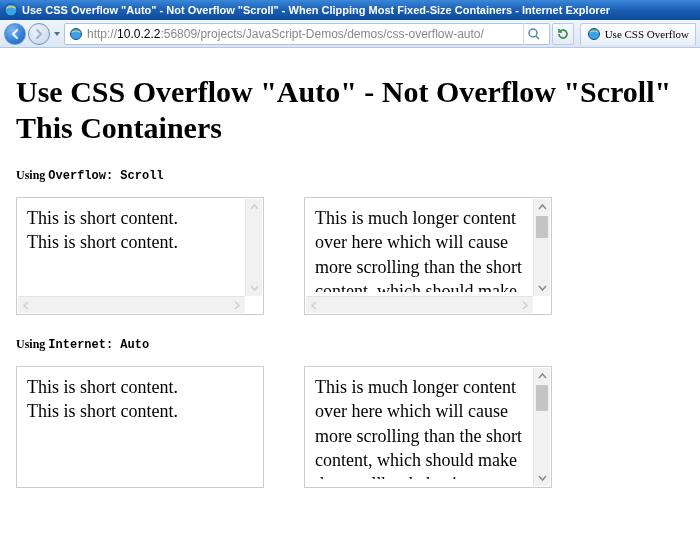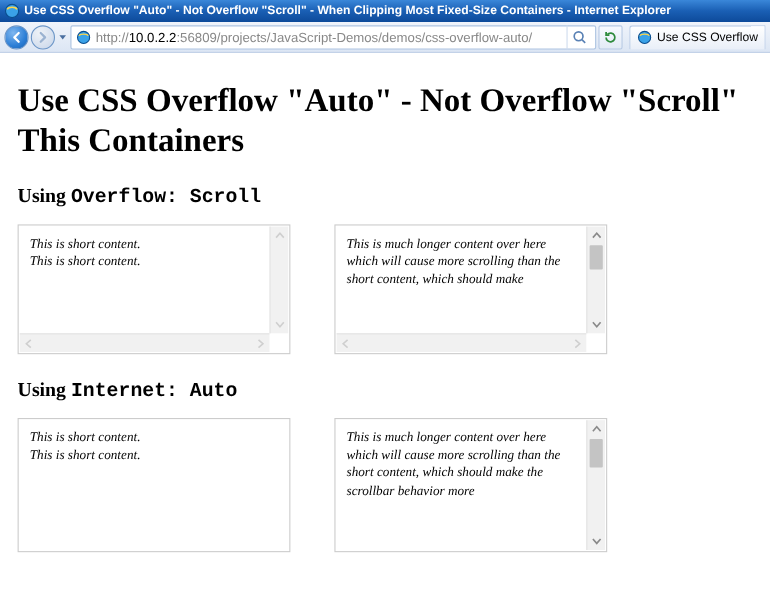--- a/index.html
+++ b/index.html
@@ -108,55 +108,55 @@
     display: flex; align-items: center;
     gap: 4px;
     height: 22px;
     margin-left: 4px;
     border: 1px solid #b9cbe5;
     border-bottom: none;
     border-top-left-radius: 3px;
     background: linear-gradient(to bottom, #fff, #e9eff8);
     padding: 0 6px;
     white-space: nowrap;
+    font-family: Liberation Serif, serif;
   }
   .tab-stub .page-icon { width:14px; height:14px; display:inline-flex; }
   
   .page {
     padding: 12px 16px;
   }
   h1.page-title {
     font-size: 30px;
     font-weight: bold;
     margin: 14px 0 16px 0;
     line-height: 1.2;
     white-space: nowrap;
   }
   h2.section-head {
-    font-size: 18px;
+    font-size: 12px;
     font-weight: bold;
     margin: 22px 0 14px 0;
   }
   h2.section-head .code {
     font-family: "Courier New", Courier, monospace;
   }
   .box-row {
     display: flex;
     gap: 40px;
   }
   .box {
     width: 248px;
     height: 118px;
     border: 1px solid #ccc;
     padding: 8px 10px;
-    font-size: 12px;
+    font-size: 18px;
     line-height: 1.35;
     position: relative;
     background: #fff;
-    font-style: italic;
   }
   .box-content {
     position: absolute;
     left: 10px; right: 10px; top: 8px; bottom: 8px;
     overflow: hidden;
   }
   .has-hscroll .box-content { bottom: 22px; }
   .has-vscroll .box-content { right: 24px; }
   
   .vtrack {

